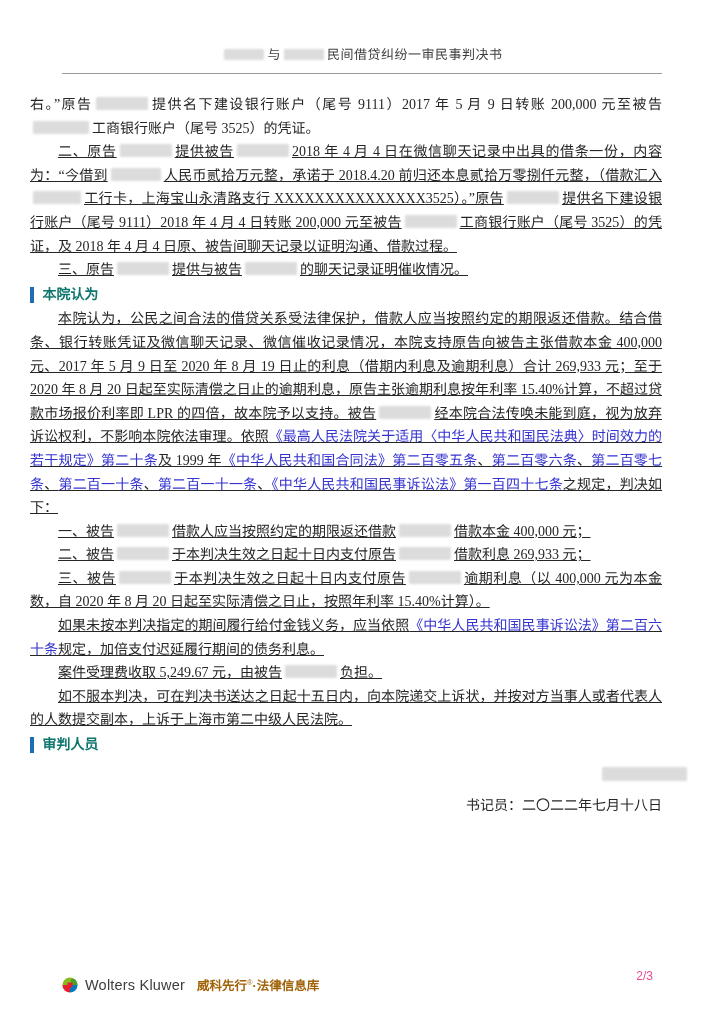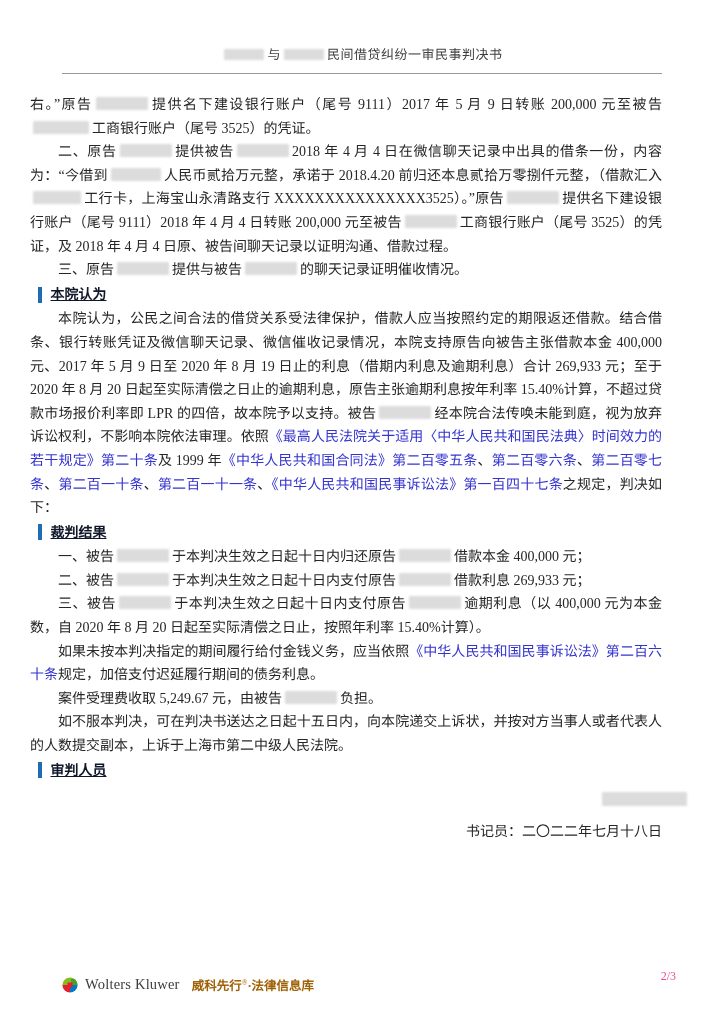--- a/index.html
+++ b/index.html
@@ -33,68 +33,67 @@
     margin:9px 0 0 0;
     height:0;
   }
   .doc-body{
     padding:19px 62px 0 30px;
     font-size:14px;
     line-height:23.6px;
     text-align:justify;
   }
   .para{margin:0;}
-  .para.indent{text-indent:2em;}
+  .para.indent{text-indent:2em;text-decoration:underline;}
   .redact{
     display:inline-block;
     background:var(--redact-color);
     height:13px;
     border-radius:1px;
     margin:0 3px;
     vertical-align:-1px;
     filter:blur(1.1px);
   }
   .statute-link{
     color:var(--link-color);
     text-decoration:none;
     cursor:pointer;
   }
   .section-head{
     display:flex;
     align-items:center;
     font-family:"Liberation Sans","DejaVu Sans",sans-serif;
     font-weight:bold;
     font-size:14px;
-    color:#0f172a;
+    color:#0f766e;
     line-height:23.6px;
-    margin:1px 12px;
-    text-decoration:underline;
+    margin:1px 4px;
   }
   .section-bar{
     width:3.5px;
     height:16px;
     background:var(--bar-color);
     margin-left:-4px;
     margin-right:9px;
     flex:none;
   }
   .sign-block{margin-top:2px;}
   .sign-line{
     text-align:right;
     line-height:31.5px;
     white-space:nowrap;
   }
   .sign-line .redact{height:14px;vertical-align:-2px;}
   .doc-footer{
     position:absolute;
-    left:62px;right:48px;bottom:30px;
+    left:62px;right:71px;bottom:30px;
     display:flex;
     justify-content:space-between;
     align-items:center;
-    font-family:Liberation Serif, serif;
+    font-family:Liberation Sans, sans-serif;
   }
   .footer-brand{display:flex;align-items:center;}
   .wk-logo{flex:none;margin-right:7px;display:block;}
   .brand-name{
     font-size:14.5px;
     color:#3d3d3d;
     letter-spacing:0.2px;
   }
   .product-name{
     font-size:12.5px;
@@ -122,25 +121,21 @@
 
   <div class="doc-body" id="doc-body">
       <p class="para"><span>右。”原告</span><span class="redact" style="width: 52px;"></span><span>提供名下建设银行账户（尾号 9111）2017 年 5 月 9 日转账 200,000 元至被告</span><span class="redact" style="width: 56px;"></span><span>工商银行账户（尾号 3525）的凭证。</span></p>
       <p class="para indent"><span>二、原告</span><span class="redact" style="width: 52px;"></span><span>提供被告</span><span class="redact" style="width: 52px;"></span><span>2018 年 4 月 4 日在微信聊天记录中出具的借条一份，内容为：“今借到</span><span class="redact" style="width: 50px;"></span><span>人民币贰拾万元整，承诺于 2018.4.20 前归还本息贰拾万零捌仟元整，（借款汇入</span><span class="redact" style="width: 48px;"></span><span>工行卡，上海宝山永清路支行 XXXXXXXXXXXXXXX3525）。”原告</span><span class="redact" style="width: 52px;"></span><span>提供名下建设银行账户（尾号 9111）2018 年 4 月 4 日转账 200,000 元至被告</span><span class="redact" style="width: 52px;"></span><span>工商银行账户（尾号 3525）的凭证，及 2018 年 4 月 4 日原、被告间聊天记录以证明沟通、借款过程。</span></p>
       <p class="para indent"><span>三、原告</span><span class="redact" style="width: 52px;"></span><span>提供与被告</span><span class="redact" style="width: 52px;"></span><span>的聊天记录证明催收情况。</span></p>
       <div class="section-head">
         <span class="section-bar"></span>
         <span>本院认为</span>
       </div>
       <p class="para indent"><span>本院认为，公民之间合法的借贷关系受法律保护，借款人应当按照约定的期限返还借款。结合借条、银行转账凭证及微信聊天记录、微信催收记录情况，本院支持原告向被告主张借款本金 400,000 元、2017 年 5 月 9 日至 2020 年 8 月 19 日止的利息（借期内利息及逾期利息）合计 269,933 元；至于 2020 年 8 月 20 日起至实际清偿之日止的逾期利息，原告主张逾期利息按年利率 15.40%计算，不超过贷款市场报价利率即 LPR 的四倍，故本院予以支持。被告</span><span class="redact" style="width: 52px;"></span><span>经本院合法传唤未能到庭，视为放弃诉讼权利，不影响本院依法审理。依照</span><a class="statute-link">《最高人民法院关于适用〈中华人民共和国民法典〉时间效力的若干规定》第二十条</a><span>及 1999 年</span><a class="statute-link">《中华人民共和国合同法》第二百零五条</a><span>、</span><a class="statute-link">第二百零六条</a><span>、</span><a class="statute-link">第二百零七条</a><span>、</span><a class="statute-link">第二百一十条</a><span>、</span><a class="statute-link">第二百一十一条</a><span>、</span><a class="statute-link">《中华人民共和国民事诉讼法》第一百四十七条</a><span>之规定，判决如下：</span></p>
-      <div class="section-head">
-        <span class="section-bar"></span>
-        <span>裁判结果</span>
-      </div>
-      <p class="para indent"><span>一、被告</span><span class="redact" style="width: 52px;"></span><span>于本判决生效之日起十日内归还原告</span><span class="redact" style="width: 52px;"></span><span>借款本金 400,000 元；</span></p>
+      <p class="para indent"><span>一、被告</span><span class="redact" style="width: 52px;"></span><span>借款人应当按照约定的期限返还借款</span><span class="redact" style="width: 52px;"></span><span>借款本金 400,000 元；</span></p>
       <p class="para indent"><span>二、被告</span><span class="redact" style="width: 52px;"></span><span>于本判决生效之日起十日内支付原告</span><span class="redact" style="width: 52px;"></span><span>借款利息 269,933 元；</span></p>
       <p class="para indent"><span>三、被告</span><span class="redact" style="width: 52px;"></span><span>于本判决生效之日起十日内支付原告</span><span class="redact" style="width: 52px;"></span><span>逾期利息（以 400,000 元为本金数，自 2020 年 8 月 20 日起至实际清偿之日止，按照年利率 15.40%计算）。</span></p>
       <p class="para indent"><span>如果未按本判决指定的期间履行给付金钱义务，应当依照</span><a class="statute-link">《中华人民共和国民事诉讼法》第二百六十条</a><span>规定，加倍支付迟延履行期间的债务利息。</span></p>
       <p class="para indent"><span>案件受理费收取 5,249.67 元，由被告</span><span class="redact" style="width: 52px;"></span><span>负担。</span></p>
       <p class="para indent"><span>如不服本判决，可在判决书送达之日起十五日内，向本院递交上诉状，并按对方当事人或者代表人的人数提交副本，上诉于上海市第二中级人民法院。</span></p>
       <div class="section-head">
         <span class="section-bar"></span>
         <span>审判人员</span>
       </div>
       <div class="sign-block">

